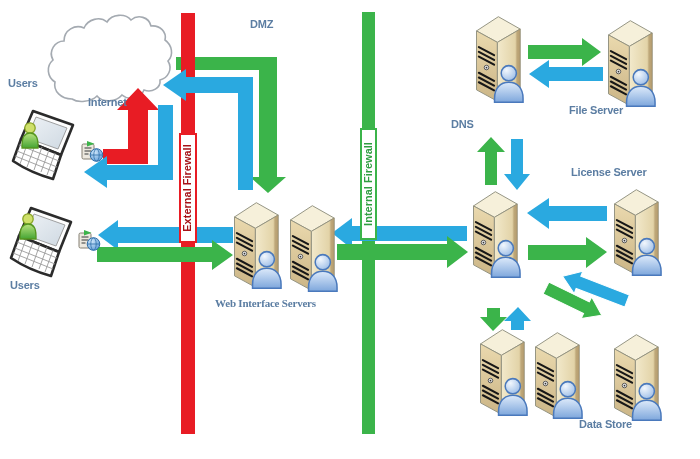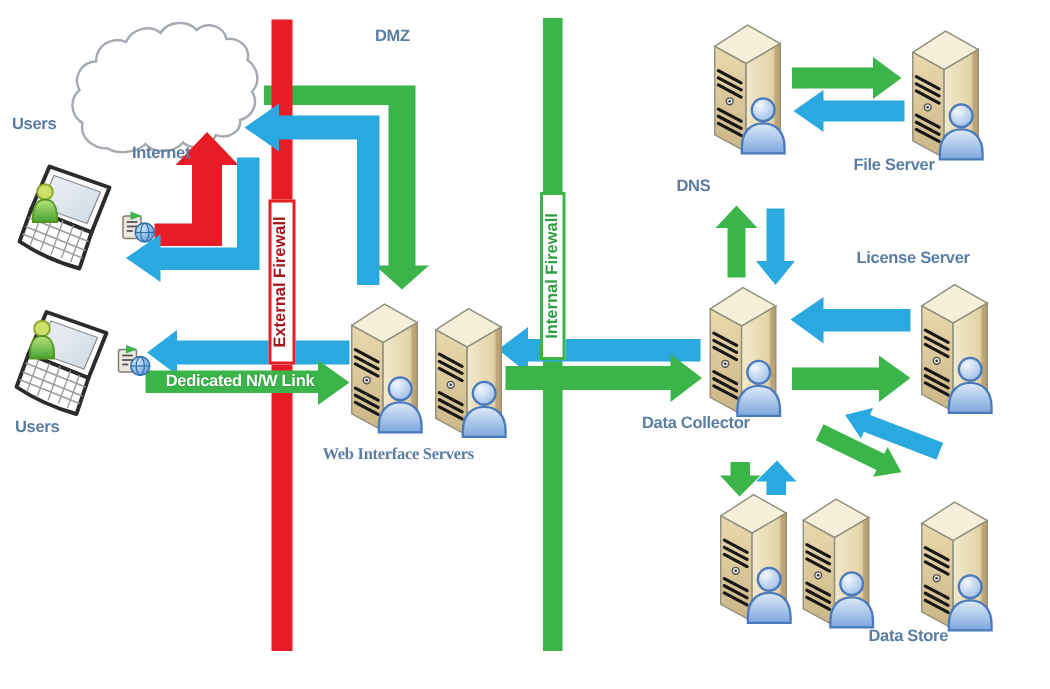--- a/index.html
+++ b/index.html
@@ -178,17 +178,15 @@
 <div class="fwlbl int">Internal Firewall</div>
 
 <div class="lbl" style="left:250px;top:18px;width:55px;">DMZ</div>
 <div class="lbl" style="left:88px;top:64px;width:62px;margin-top:32px;">Internet</div>
 <div class="lbl" style="left:8px;top:77px;width:54px;">Users</div>
 <div class="lbl" style="left:10px;top:279px;width:55px;">Users</div>
 <div class="lbl" style="left:215px;top:297px;width:144px;font-family:Liberation Serif, serif;">Web Interface Servers</div>
 <div class="lbl" style="left:569px;top:104px;width:124px;">File Server</div>
 <div class="lbl" style="left:451px;top:118px;width:64px;">DNS</div>
 <div class="lbl" style="left:571px;top:166px;width:124px;">License Server</div>
-<div class="lbl" style="left:428px;top:276px;width:144px;">Data Collector</div>
 <div class="lbl" style="left:579px;top:418px;width:124px;">Data Store</div>
-<div class="linklbl">Dedicated N/W Link</div>
 
 </div>
 
 </body></html>

